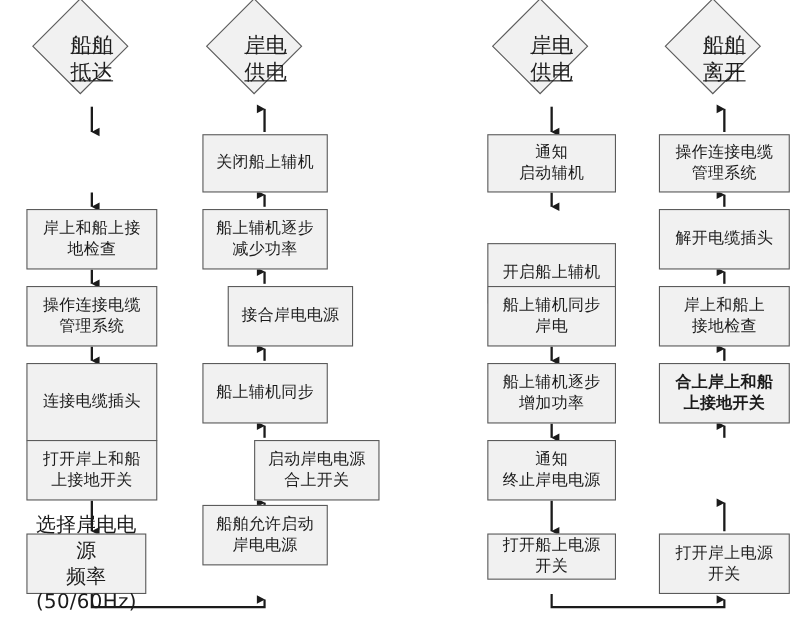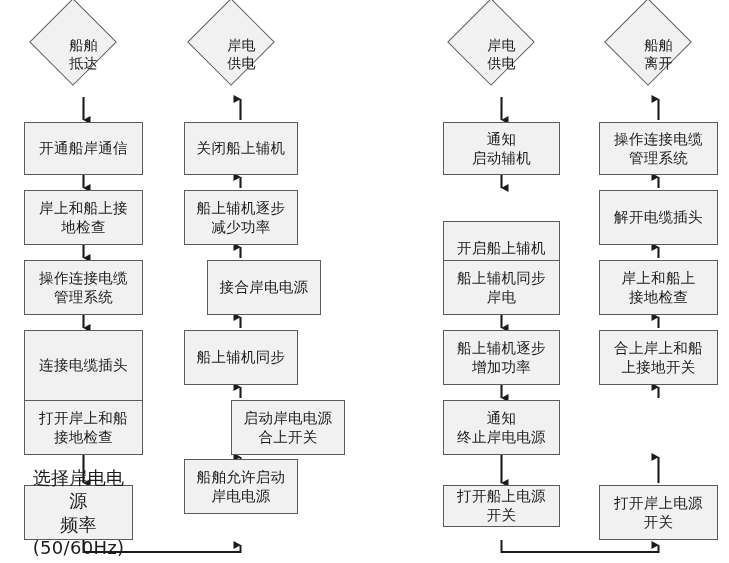--- a/index.html
+++ b/index.html
@@ -32,25 +32,26 @@
     box-sizing:border-box;
     background:#f1f1f1;
     border:1.6px solid #5b5b5b;
     transform:rotate(45deg);
   }
   .diamond-label{
     position:absolute;
     display:flex;align-items:center;justify-content:center;
     text-align:right;
     color:#1b1b1b;
-    font-size:14px;
+    font-size:19px;
     line-height:1.3;
     letter-spacing:.3px;
     white-space:pre-line;
     pointer-events:none;
+    text-decoration:underline;
   }
 </style>
 </head>
 <body>
 
 <div id="stage">
 
   <svg class="edges" viewBox="0 0 729 563" xmlns="http://www.w3.org/2000/svg">
     <defs>
       <marker id="arrowDown" markerWidth="9" markerHeight="9" refX="4.5" refY="8" orient="auto" markerUnits="userSpaceOnUse">
@@ -102,28 +103,27 @@
     </g>
     <g stroke="#1b1b1b" stroke-width="2" fill="none">
       <path d="M501.5,540 L501.5,552 L658.5,552 L658.5,545" marker-end="url(#arrowUp)"></path>
     </g>
   </svg>
 
   <div class="diamond" style="left:42px;top:11px;width:62px;height:62px;"></div>
   <div class="diamond-label" style="left:30px;top:11px;width:107px;height:86px;">船舶
 抵达</div>
 
-  <div class="node" style="left:24px;top:122px;width:119px;height:53px;">开通船岸通信</div>
   <div class="node" style="left:24px;top:190px;width:119px;height:55px;">岸上和船上接
 地检查</div>
   <div class="node" style="left:24px;top:260px;width:119px;height:55px;">操作连接电缆
 管理系统</div>
   <div class="node" style="left:24px;top:330px;width:119px;height:71px;">连接电缆插头</div>
   <div class="node" style="left:24px;top:400px;width:119px;height:55px;">打开岸上和船
-接地检查</div>
+上接地开关</div>
   <div class="node" style="left:24px;top:485px;width:109px;height:55px;font-size:18px;">选择岸电电源
 频率(50/60Hz)</div>
 
   <div class="diamond" style="left:200px;top:11px;width:62px;height:62px;"></div>
   <div class="diamond-label" style="left:188px;top:11px;width:107px;height:86px;">岸电
 供电</div>
 
   <div class="node" style="left:184px;top:122px;width:114px;height:53px;">关闭船上辅机</div>
   <div class="node" style="left:184px;top:190px;width:114px;height:55px;">船上辅机逐步
 减少功率</div>
@@ -152,18 +152,18 @@
 
   <div class="diamond" style="left:617px;top:11px;width:62px;height:62px;"></div>
   <div class="diamond-label" style="left:605px;top:11px;width:107px;height:86px;">船舶
 离开</div>
 
   <div class="node" style="left:599px;top:122px;width:119px;height:53px;">操作连接电缆
 管理系统</div>
   <div class="node" style="left:599px;top:190px;width:119px;height:55px;">解开电缆插头</div>
   <div class="node" style="left:599px;top:260px;width:119px;height:55px;">岸上和船上
 接地检查</div>
-  <div class="node" style="left:599px;top:330px;width:119px;height:55px;">合上岸上和船
+  <div class="node" style="left:599px;top:330px;width:119px;height:55px;font-weight:bold;">合上岸上和船
 上接地开关</div>
   <div class="node" style="left:599px;top:485px;width:119px;height:55px;">打开岸上电源
 开关</div>
 
 </div>
 
 </body></html>

